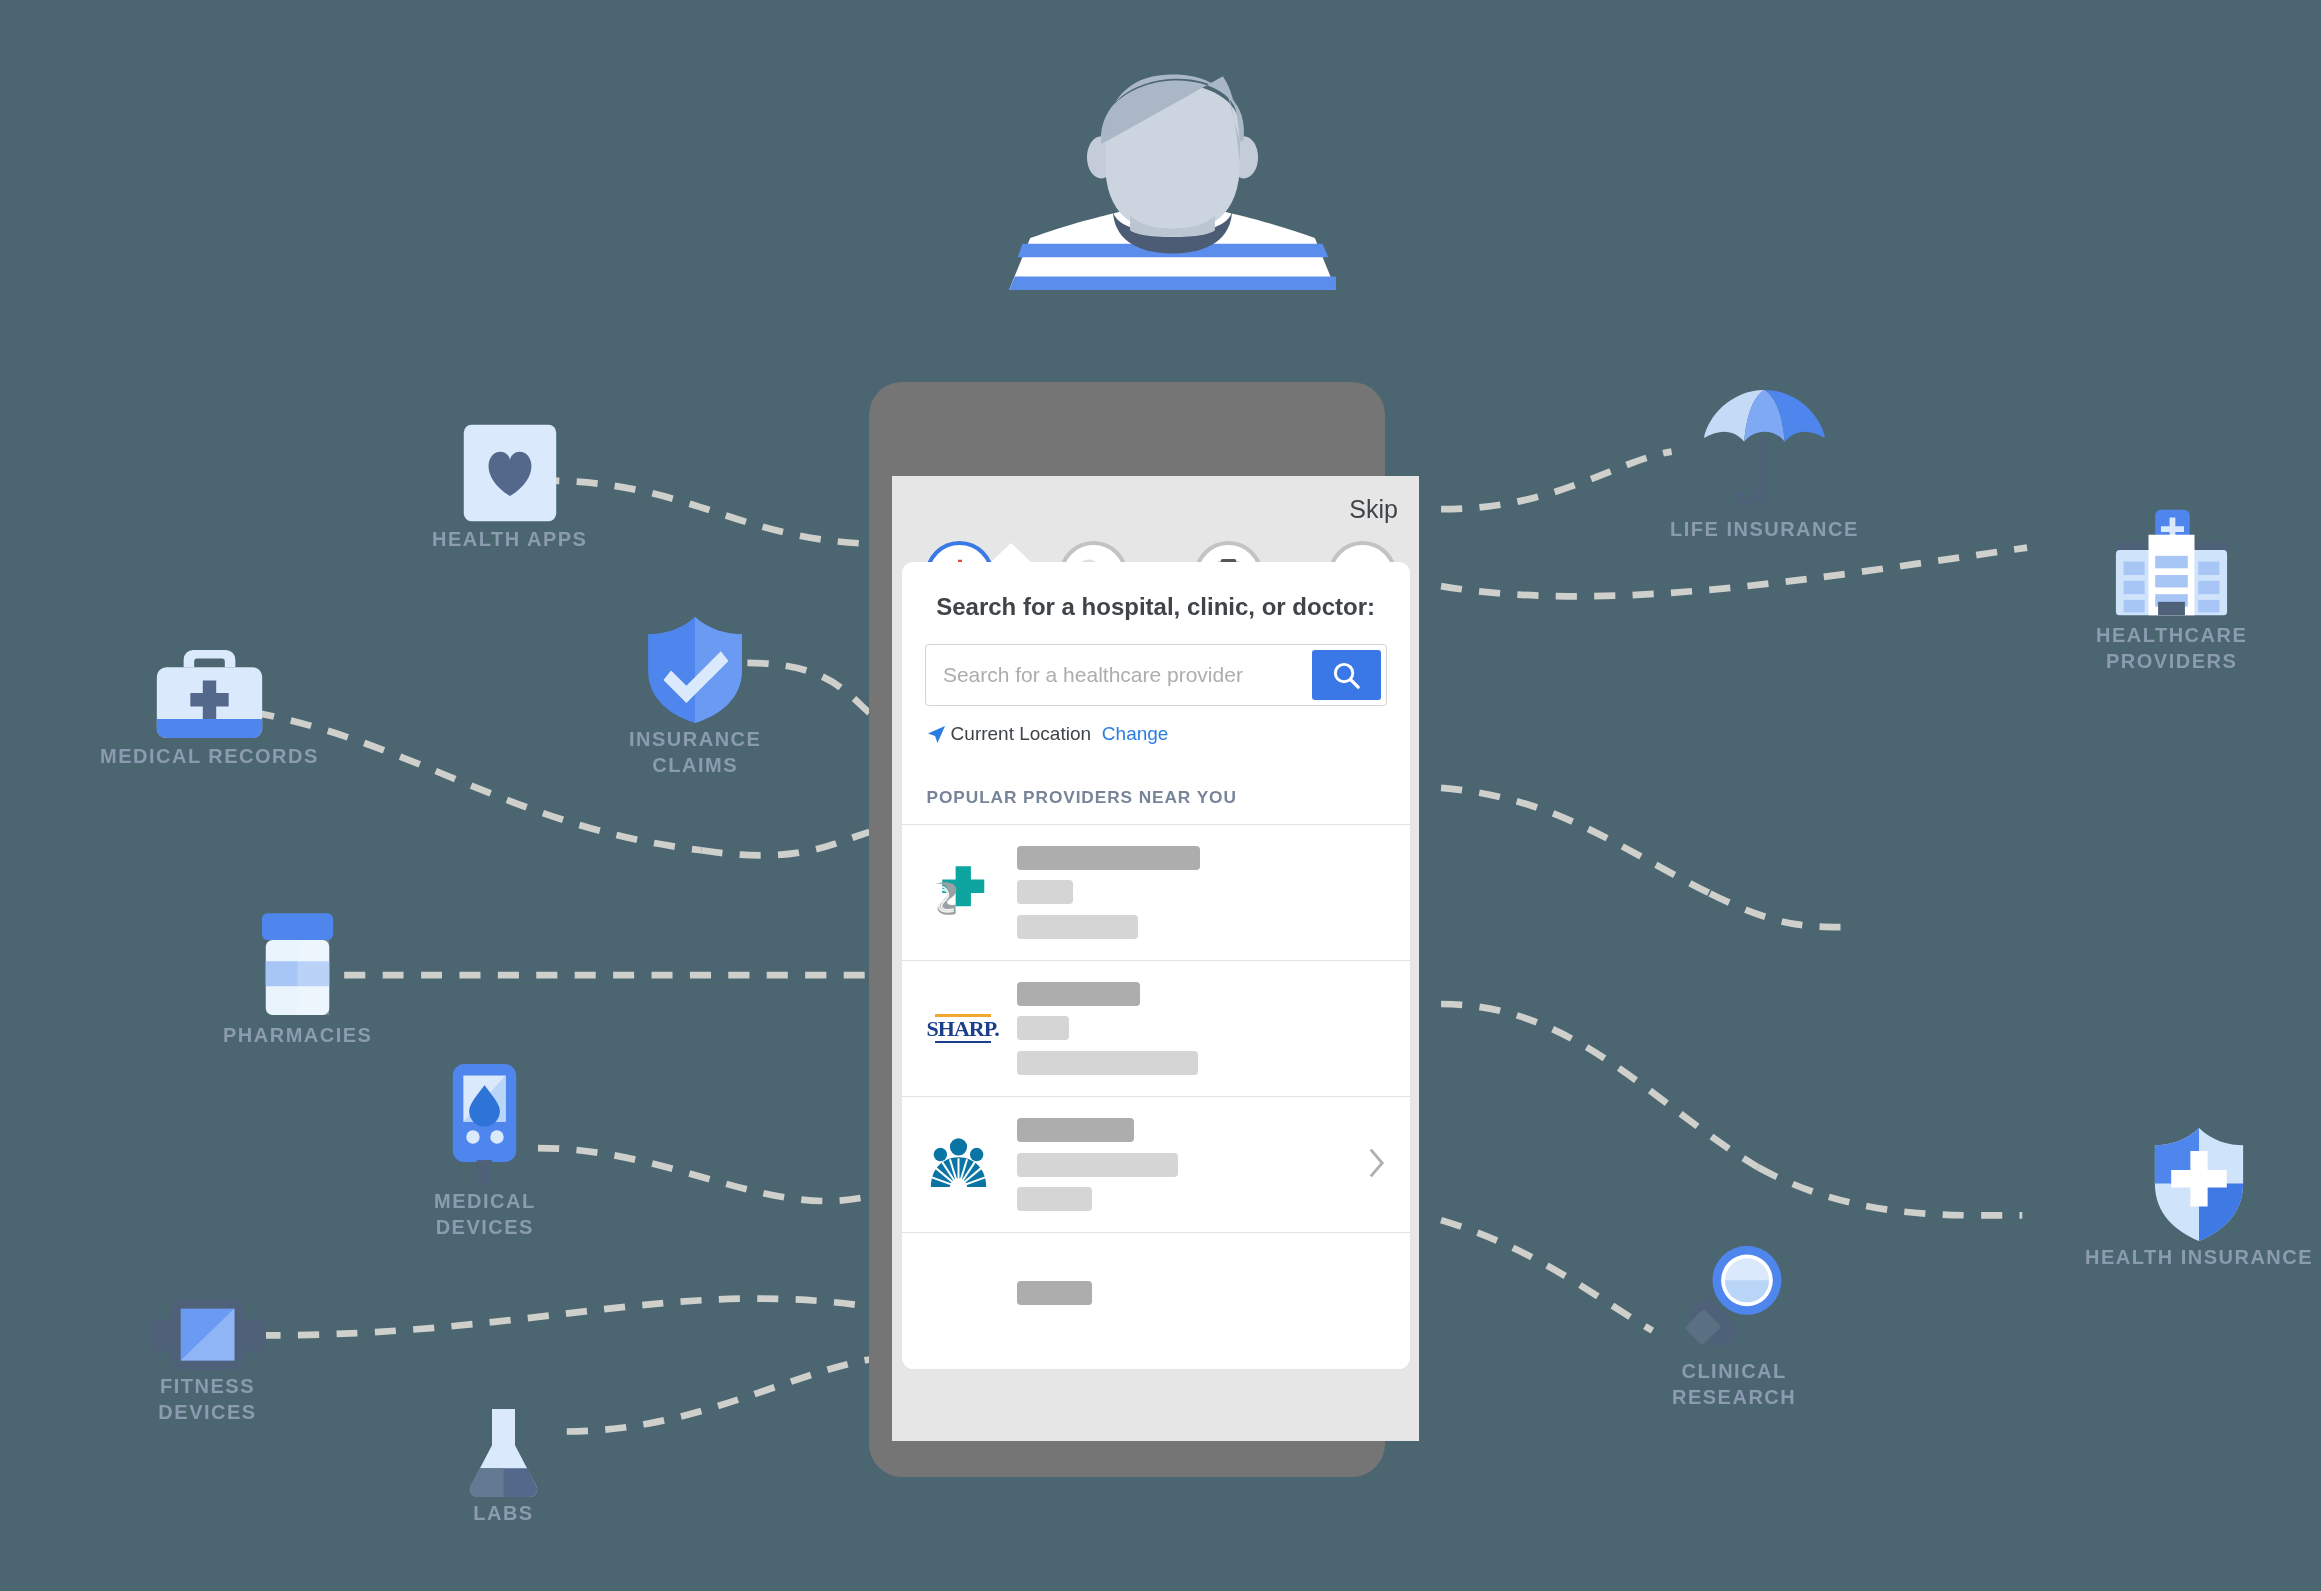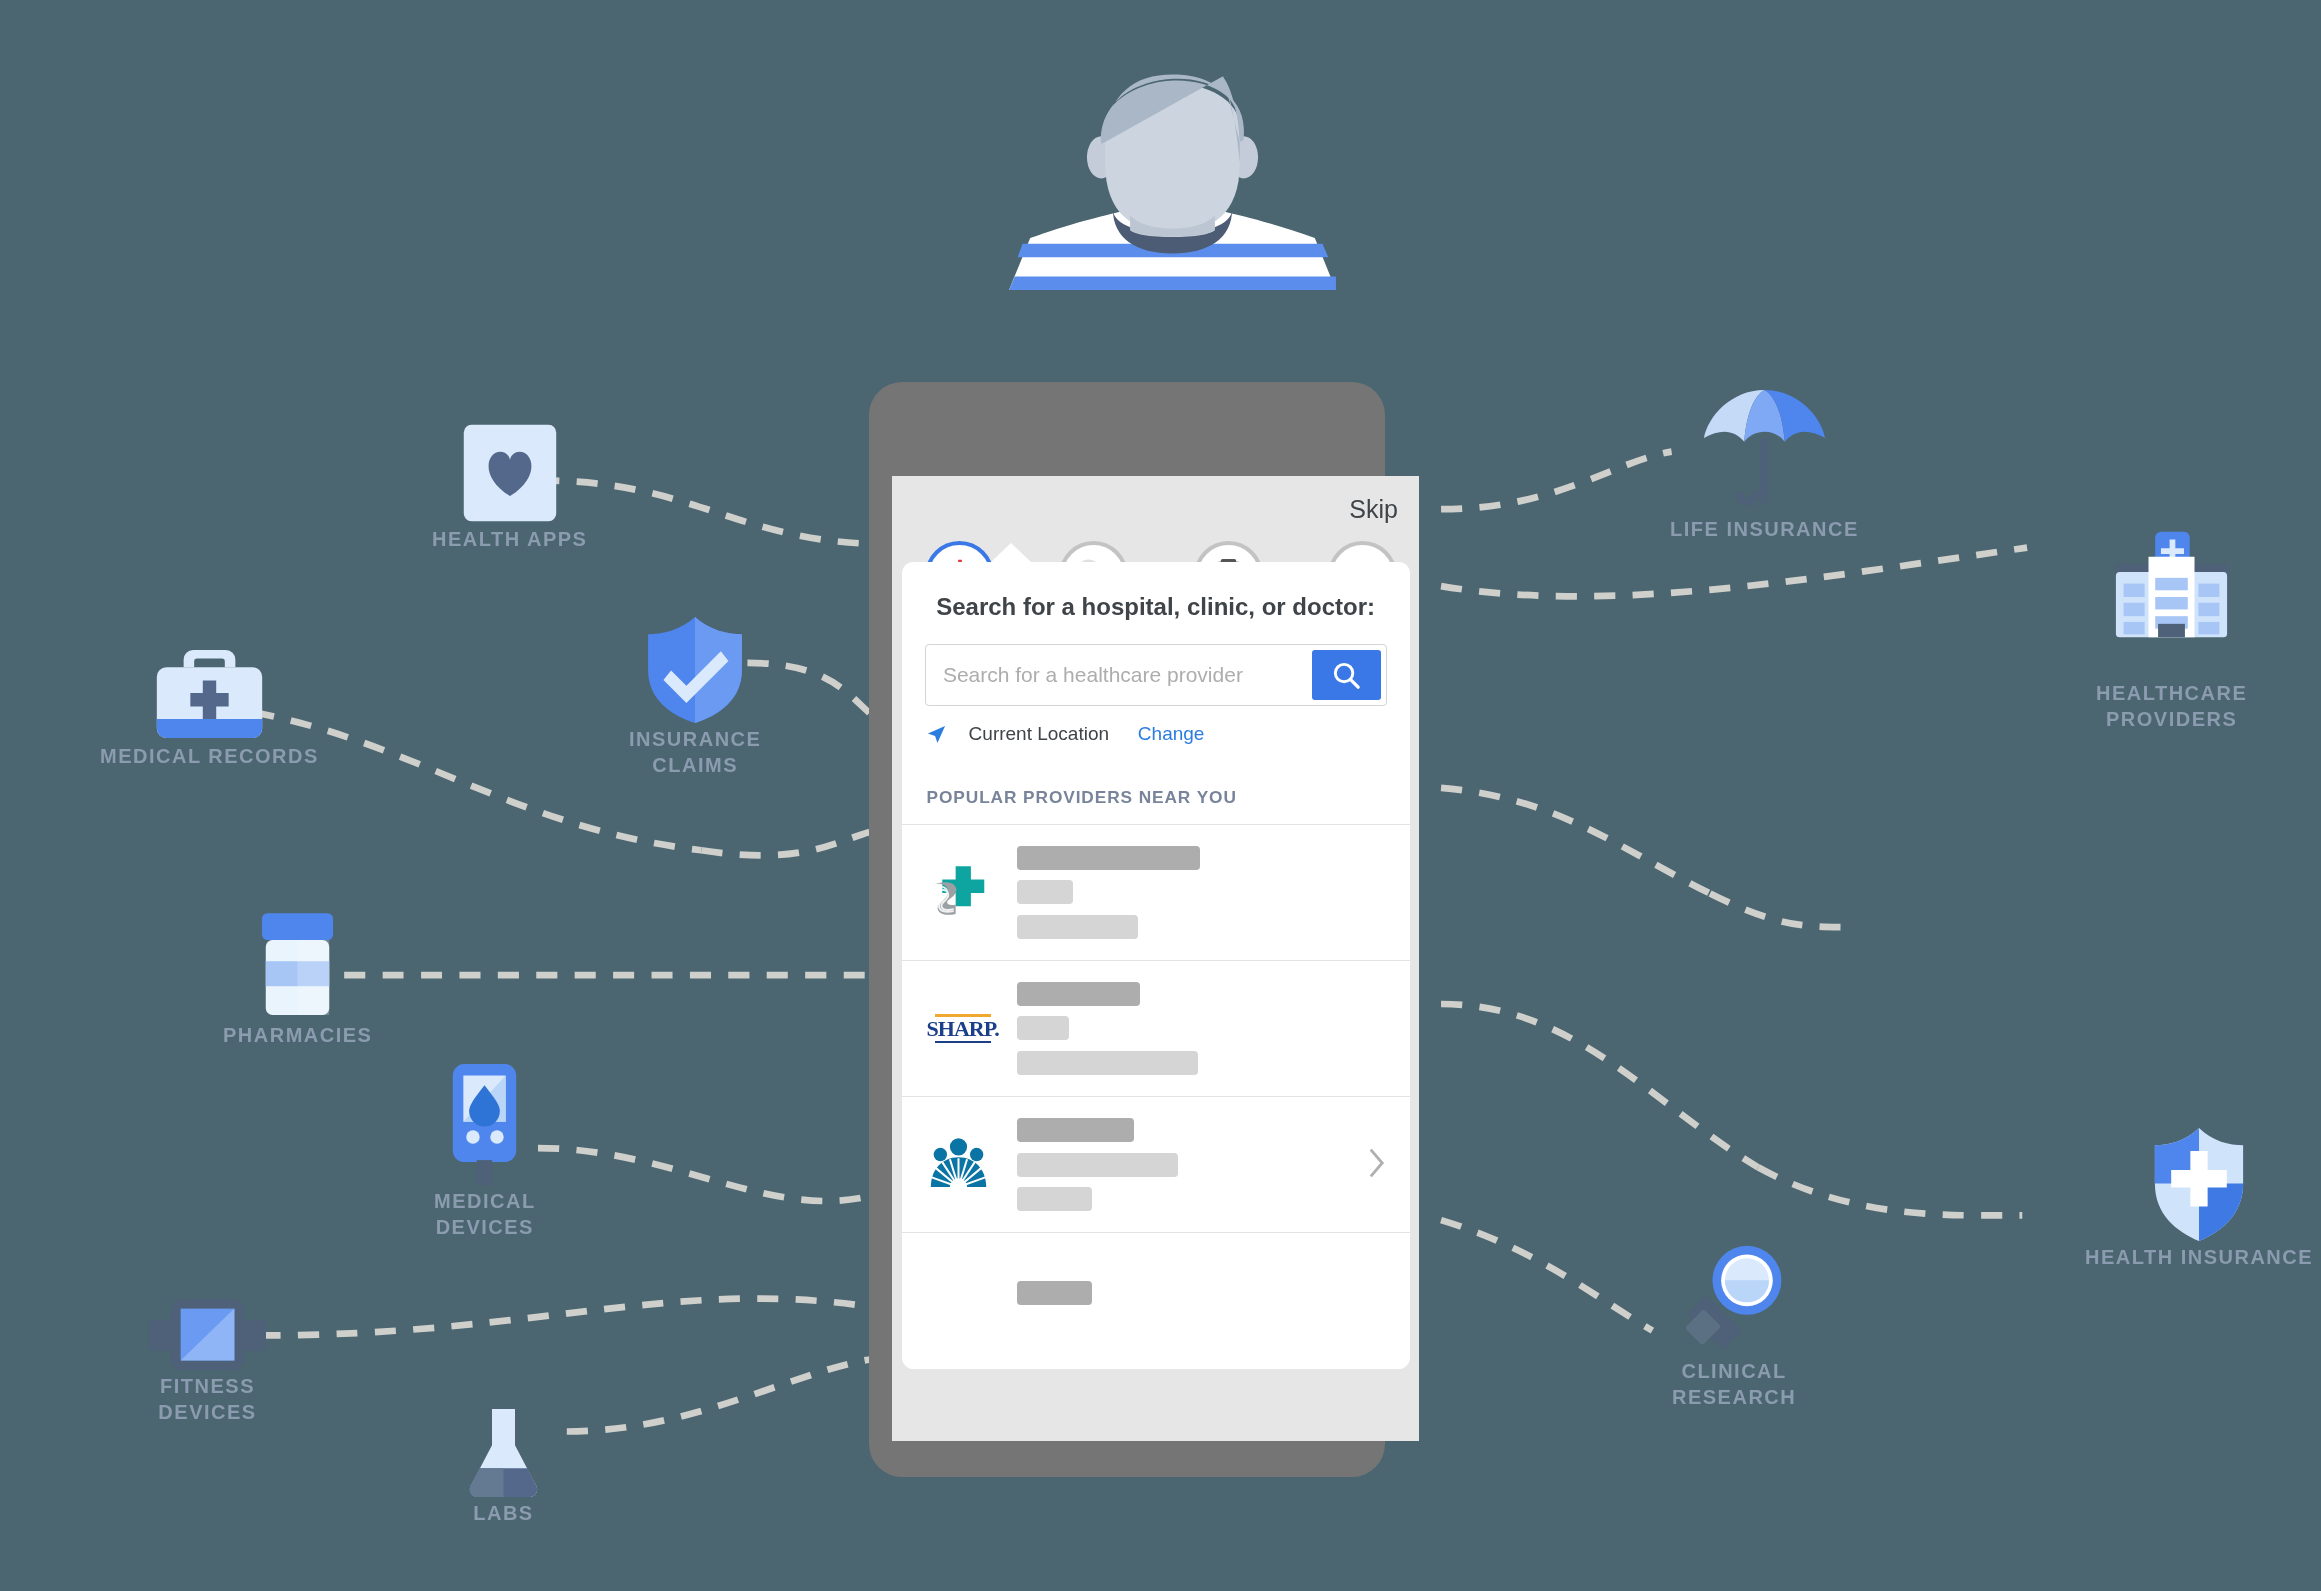--- a/index.html
+++ b/index.html
@@ -86,21 +86,21 @@
     flex:1;border:0;outline:0;background:transparent;
     font-family:"Liberation Sans",sans-serif;font-size:21px;color:#0f172a;
     padding-left:17.3px;
   }
   .searchinput::placeholder{color:#adadad;}
   .searchbtn{
     width:69px;margin:4.8px 4.8px 4.8px 0;background:#3b78e7;border:0;border-radius:2.9px;
     display:flex;align-items:center;justify-content:center;cursor:pointer;
   }
   .locrow{
-    display:flex;align-items:center;gap:23px;margin:17.3px 0 0 25px;
+    display:flex;align-items:center;gap:5px;margin:17.3px 0 0 25px;
     font-size:19px;color:#3f4448;padding-bottom:21px;
   }
   .locrow .chg{color:#2b7de0;margin-left:5.8px;}
 
   .sect-hdr{
     color:#78849a;font-size:17.3px;font-weight:bold;letter-spacing:0.9px;
     padding:21px 0 15.4px 25px;border-top:0;
   }
   .prow{
     display:flex;align-items:center;border-top:1px solid #e3e3e3;
@@ -415,21 +415,21 @@
     <svg width="125" height="131" viewBox="0 0 130 136">
       <path d="M65 6 C30 6 6 34 2 56 C20 46 34 48 44 60 C46 32 54 12 65 6 Z" fill="#c5daf6"></path>
       <path d="M65 6 C54 12 46 32 44 60 C54 46 76 46 86 60 C84 32 76 12 65 6 Z" fill="#7fa9f4"></path>
       <path d="M65 6 C76 12 84 32 86 60 C96 48 110 46 128 56 C124 34 100 6 65 6 Z" fill="#4f86ee"></path>
       <rect x="61" y="56" width="8" height="68" fill="#4e6178"></rect>
       <path d="M61 110 C61 130 36 132 34 112 L42 111 C43 122 54 121 54 110 Z" fill="#4e6178"></path>
     </svg>
     <div class="label">LIFE INSURANCE</div>
   </div>
 
-  <div class="node" style="left:2096px;top:528px;gap:36px;">
+  <div class="node" style="left:2096px;top:506px;">
     <svg width="115" height="115" viewBox="0 0 120 120">
       <rect x="43" y="4" width="36" height="36" rx="6" fill="#4f86ee"></rect>
       <path d="M58 12 h6 v9 h9 v6 h-9 v9 h-6 v-9 h-9 v-6 h9 z" fill="#daeafc"></path>
       <rect x="2" y="38" width="116" height="10" fill="#4e6178"></rect>
       <rect x="2" y="46" width="116" height="68" rx="4" fill="#cfe3fb"></rect>
       <rect x="36" y="30" width="48" height="84" fill="#ffffff"></rect>
       <g fill="#a7c6f6">
         <rect x="10" y="58" width="22" height="14"></rect>
           <rect x="10" y="78" width="22" height="14"></rect>
           <rect x="10" y="98" width="22" height="13"></rect>

